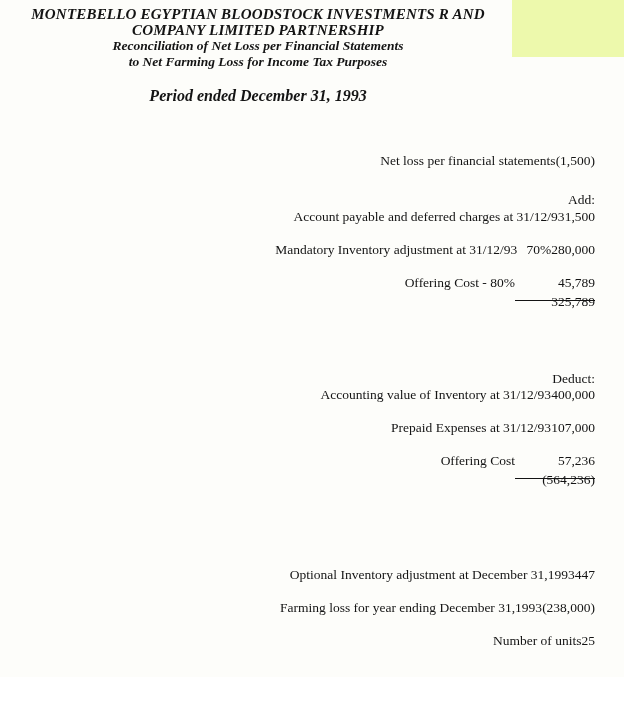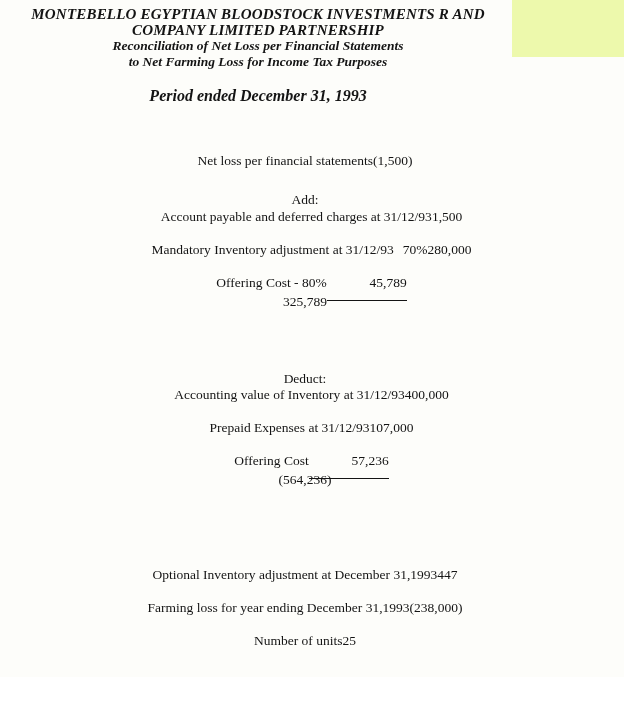--- a/index.html
+++ b/index.html
@@ -32,21 +32,21 @@
   }
   .period-line{
     font-size:16px;line-height:16px;
     font-weight:bold;font-style:italic;
     margin-top:18px;
   }
   .row{
     position:absolute;
     left:15px;right:29px;
     display:flex;
-    justify-content:center;
+    justify-content:flex-end;
     align-items:baseline;
     font-size:13.5px;line-height:15px;
   }
   .row.indent{left:28px;}
   .label{white-space:nowrap;}
   .note{margin-left:9px;}
   .amount{white-space:nowrap;text-align:right;}
   .amount.rule-below{
     display:inline-block;
     min-width:80px;

